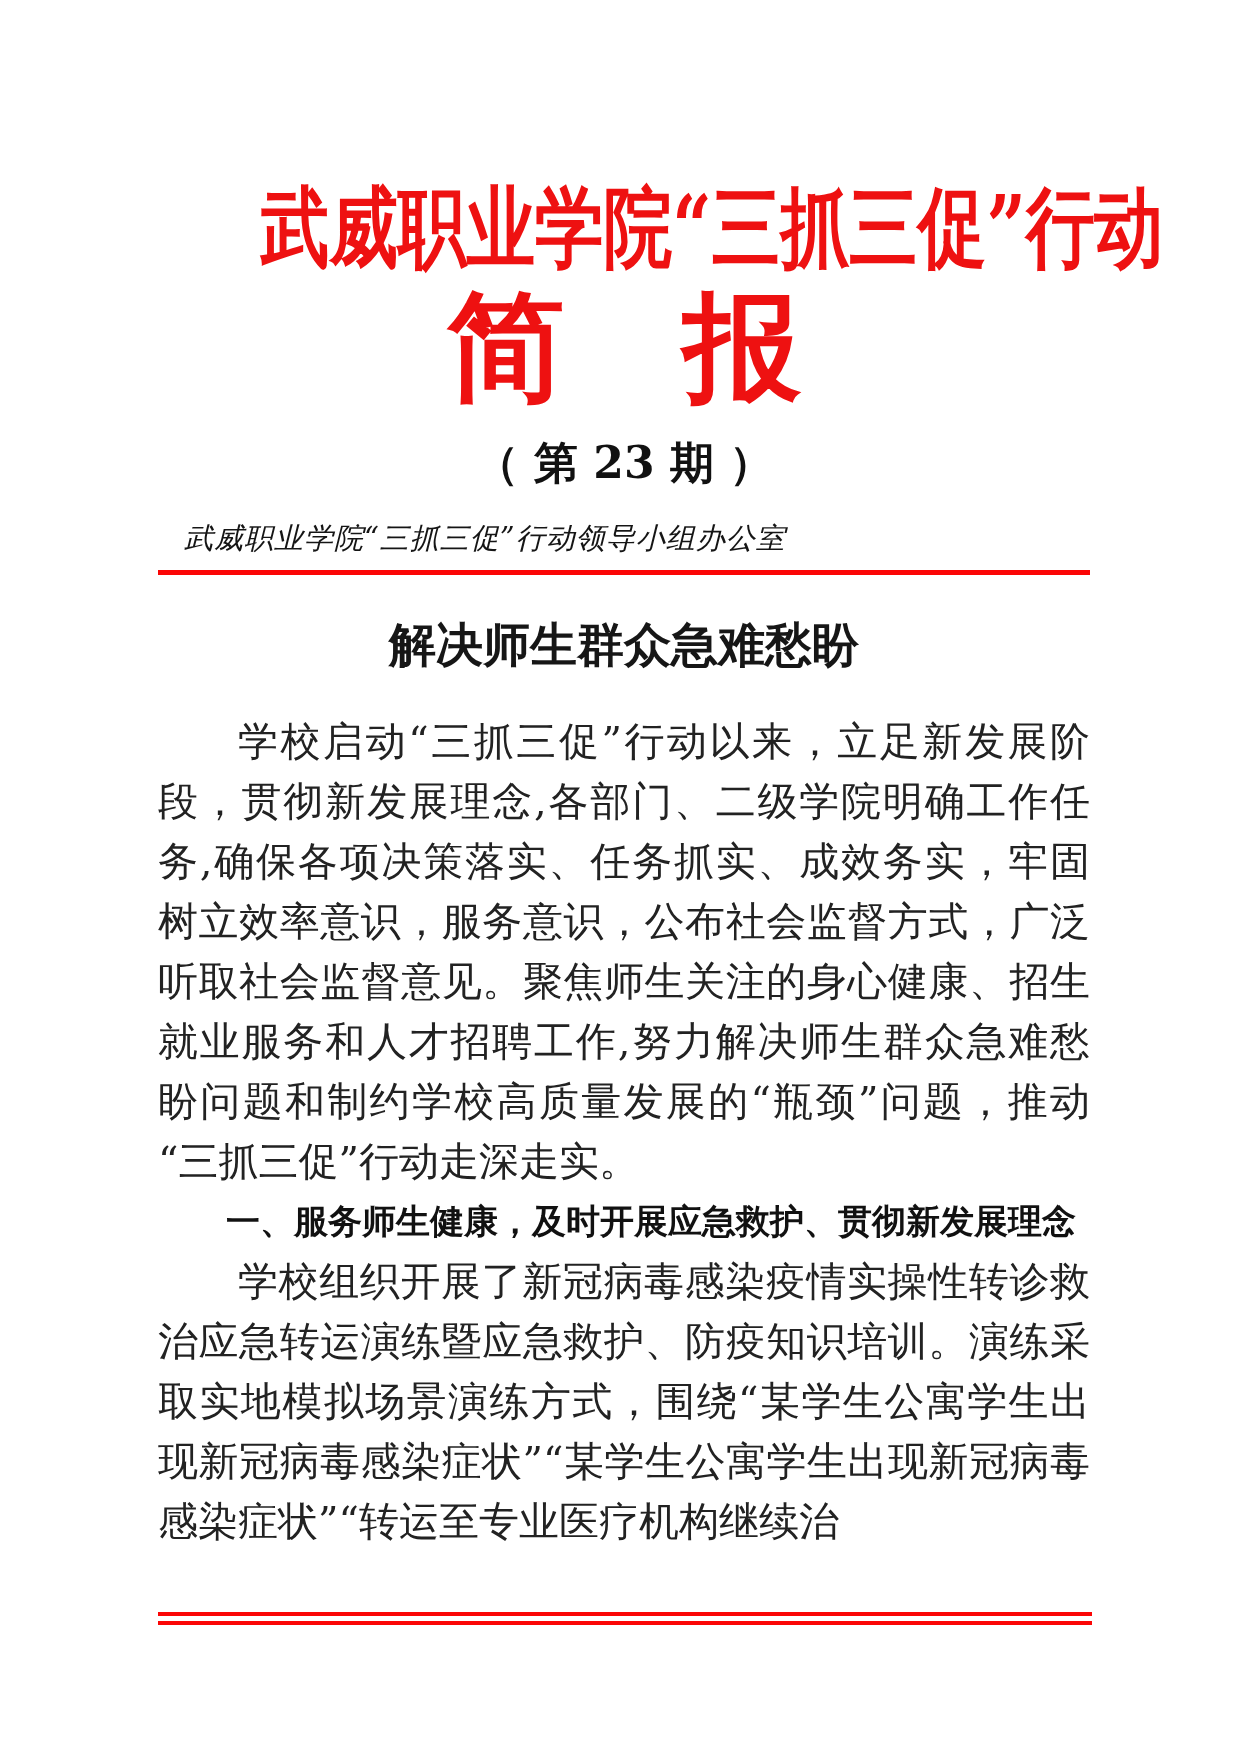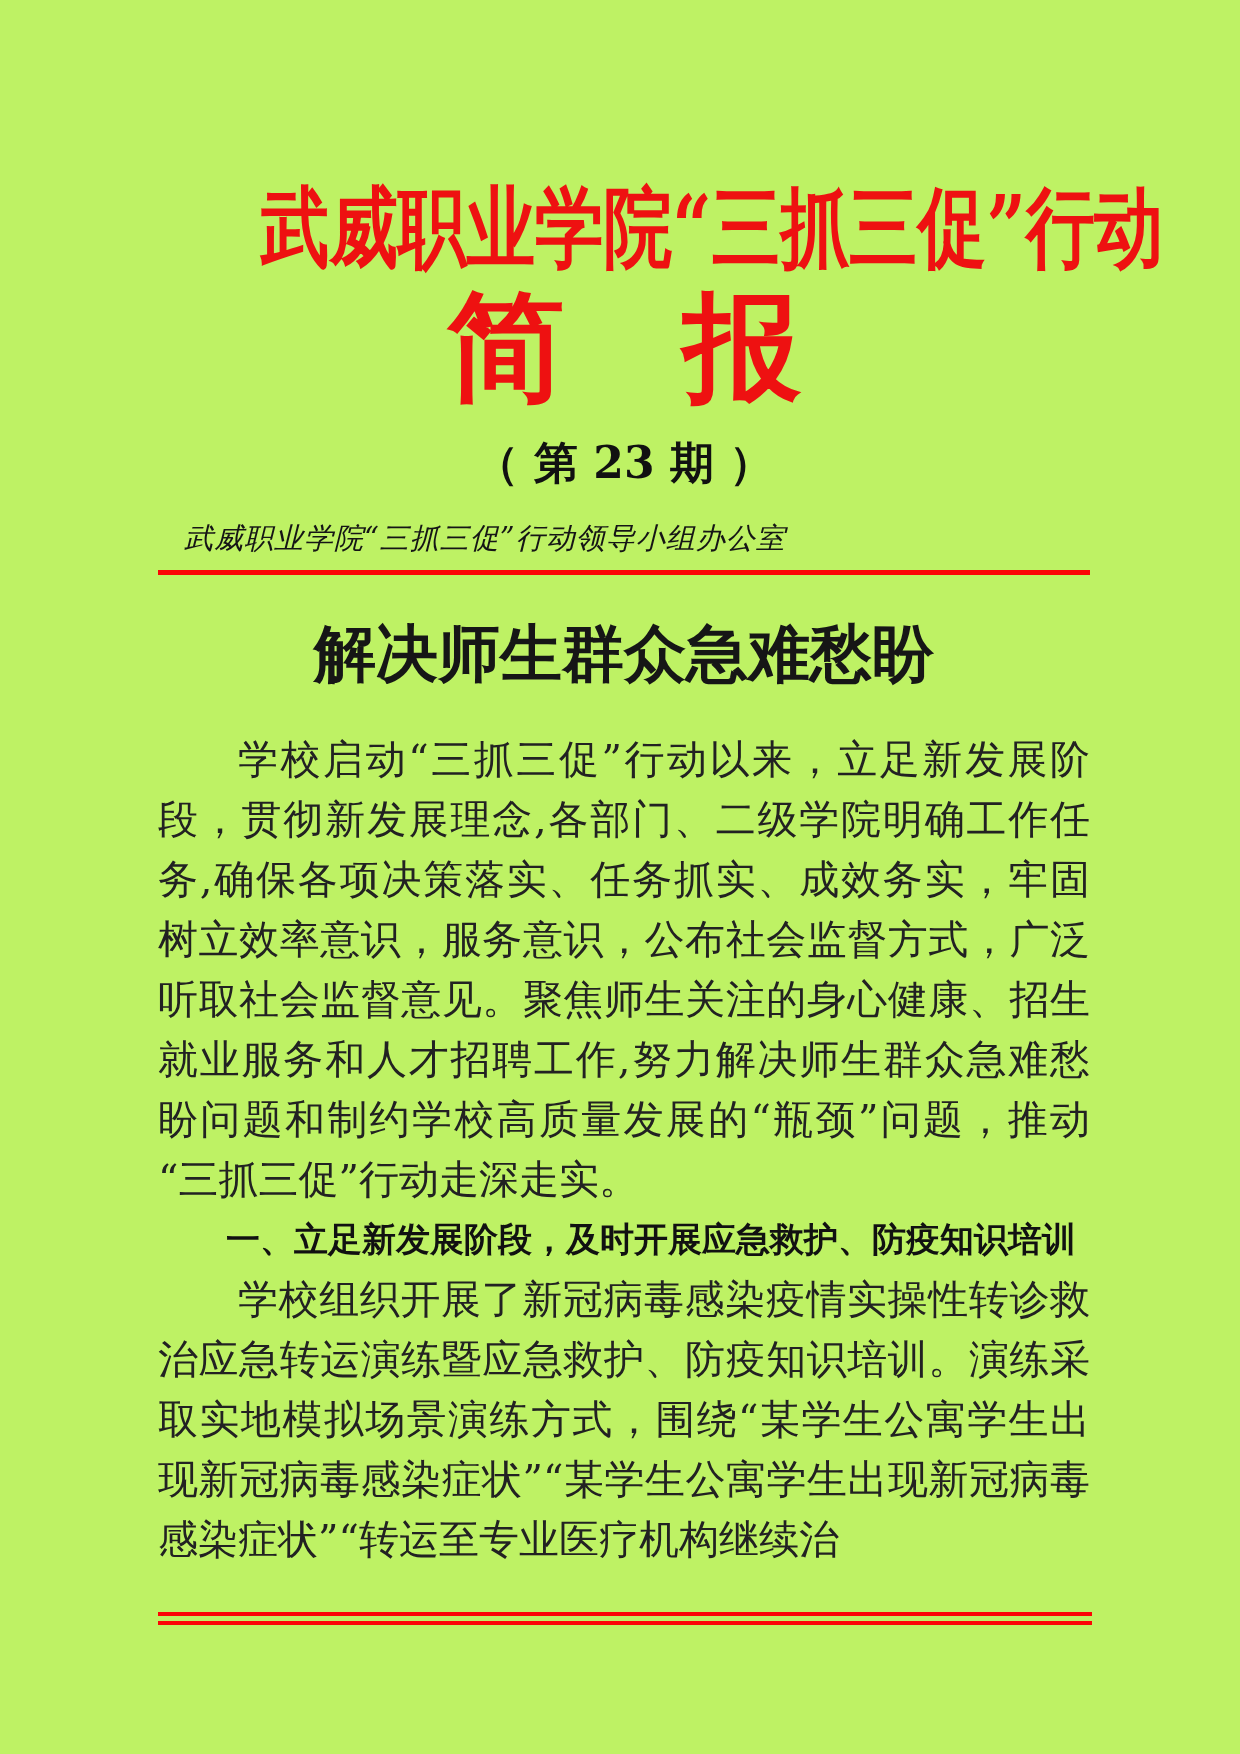--- a/index.html
+++ b/index.html
@@ -1,21 +1,21 @@
 <!DOCTYPE html>
 <html lang="zh"><head>
 <meta charset="utf-8">
 <style>
   html, body { margin: 0; padding: 0; background: #888; }
   .page {
     position: relative;
     width: 1240px;
     height: 1754px;
     margin: 0 auto;
-    background: #bef264;
+    background: #ffffff;
     overflow: hidden;
     box-sizing: border-box;
     padding: 176px 150px 0 158px;
     font-family: "DejaVu Serif", serif;
     color: #1c1c1c;
   }
   
   .org-action-line {
     text-align: center;
     font-weight: bold;
@@ -61,21 +61,21 @@
     color: #151515;
   }
   .masthead-rule {
     height: 5px;
     margin-top: 11px;
   }
   
   .article-title {
     text-align: center;
     font-weight: bold;
-    font-size: 62px;
+    font-size: 47px;
     color: #161616;
     line-height: 1.2;
   }
   .article-title-line1 { margin-top: 42px; }
   .article-title-line2 { margin-top: 30px; }
   .body-paragraph {
     margin: 0;
     margin-top: 38px;
     font-size: 40px;
     line-height: 60px;
@@ -122,20 +122,20 @@
 
     <div class="masthead-rule" style="background: rgb(251, 6, 6);"></div>
   </div>
 
   <div class="article">
     <div class="article-title article-title-line1">解决师生群众急难愁盼</div>
 
 
     <p class="body-paragraph">学校启动“三抓三促”行动以来，立足新发展阶段，贯彻新发展理念,各部门、二级学院明确工作任务,确保各项决策落实、任务抓实、成效务实，牢固树立效率意识，服务意识，公布社会监督方式，广泛听取社会监督意见。聚焦师生关注的身心健康、招生就业服务和人才招聘工作,努力解决师生群众急难愁盼问题和制约学校高质量发展的“瓶颈”问题，推动“三抓三促”行动走深走实。</p>
 
-    <h3 class="section-heading">一、立足新发展阶段，及时开展应急救护、防疫知识培训</h3>
+    <h3 class="section-heading">一、服务师生健康，及时开展应急救护、贯彻新发展理念</h3>
 
     <p class="body-paragraph section-paragraph">学校组织开展了新冠病毒感染疫情实操性转诊救治应急转运演练暨应急救护、防疫知识培训。演练采取实地模拟场景演练方式，围绕“某学生公寓学生出现新冠病毒感染症状”“某学生公寓学生出现新冠病毒感染症状”“转运至专业医疗机构继续治</p>
   </div>
 
   <div class="footer-rule" style="border-top-color: rgb(251, 6, 6); border-bottom-color: rgb(251, 6, 6);"></div>
 
 </div>
 
 </body></html>

